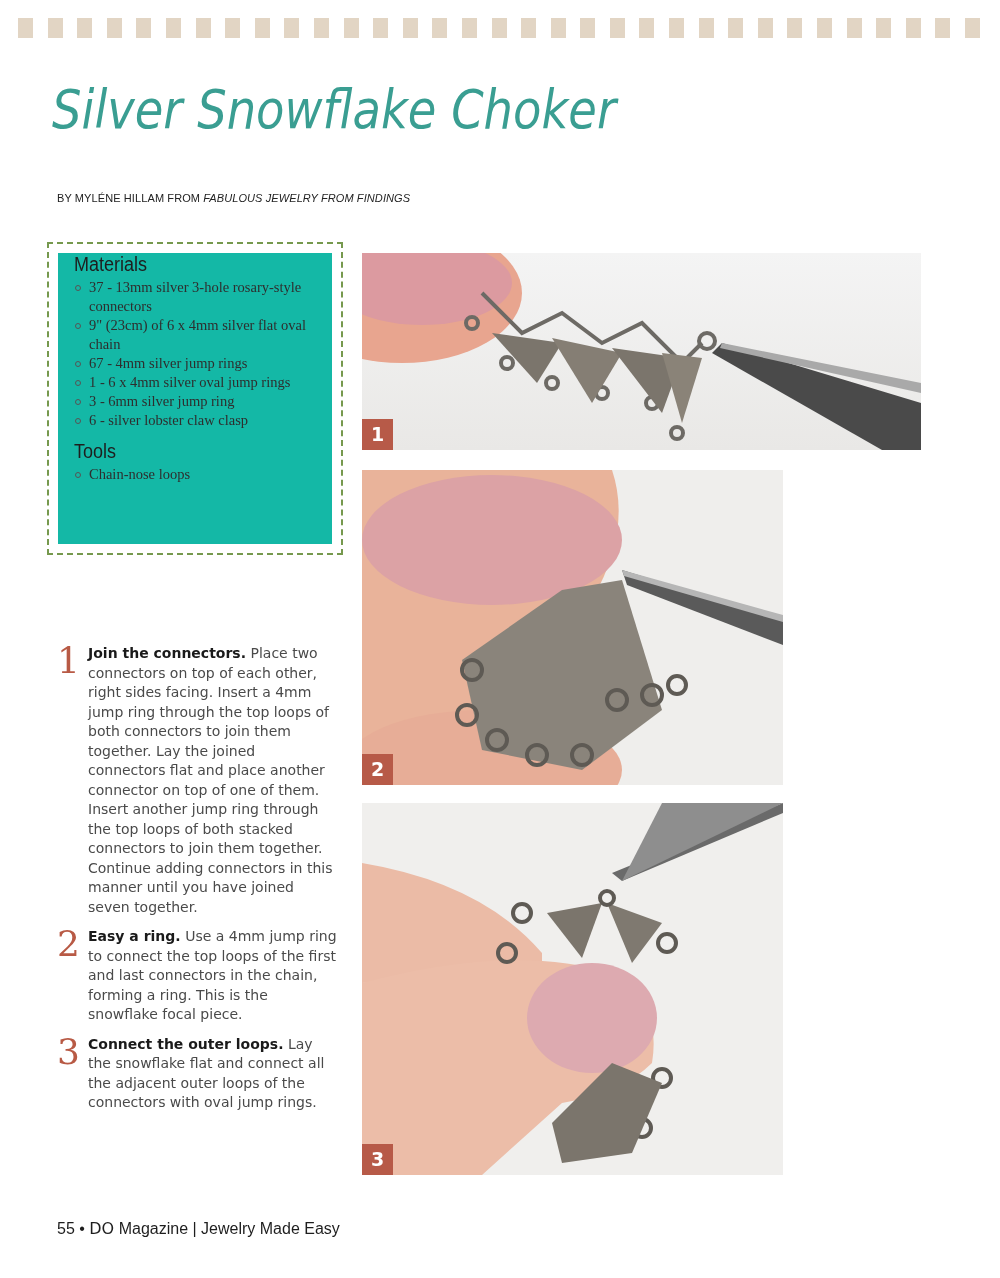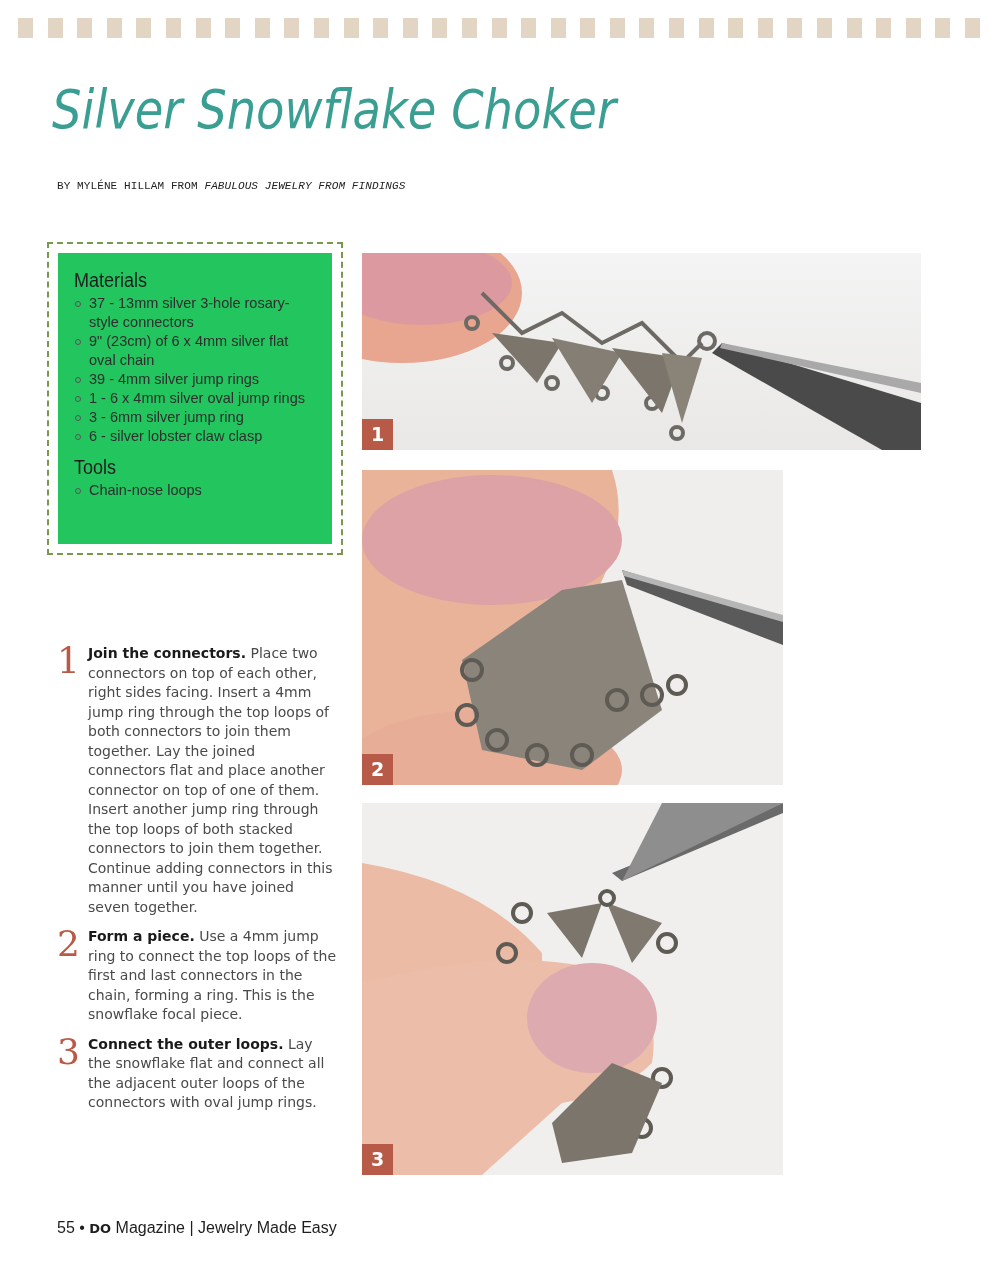--- a/index.html
+++ b/index.html
@@ -1,39 +1,39 @@
 <!DOCTYPE html>
 <html><head>
 <meta charset="utf-8">
 <style>
   html,body{margin:0;padding:0;background:#ffffff;}
   body{width:1000px;height:1278px;position:relative;overflow:hidden;font-family:"DejaVu Sans",sans-serif;color:#3a3a3a;}
   .topbar{position:absolute;left:18px;top:18px;width:962px;height:20px;display:flex;justify-content:space-between;}
   .topbar span{display:block;width:15px;height:20px;background:#e2d5c4;}
   .title{position:absolute;left:52px;top:78px;font-family:"DejaVu Sans",sans-serif;font-weight:normal;font-size:54px;color:#3a9e92;letter-spacing:0px;transform:scaleX(0.86);transform-origin:left center;font-style:italic;margin:0;line-height:1.2;}
-  .byline{position:absolute;left:57px;top:180px;font-family:Liberation Mono, monospace;font-size:11px;color:#222;letter-spacing:0.1px;}
+  .byline{position:absolute;left:57px;top:192px;font-family:Liberation Sans, sans-serif;font-size:11px;color:#222;letter-spacing:0.1px;}
   .byline i{font-style:italic;}
   .box{position:absolute;left:47px;top:242px;width:292px;height:309px;border:2.5px dashed #76994e;}
-  .box-inner{position:absolute;left:9px;top:9px;right:9px;bottom:9px;background:#22c55e;padding:16px 14px 0 16px;box-sizing:border-box;}
+  .box-inner{position:absolute;left:9px;top:9px;right:9px;bottom:9px;background:#14b8a6;padding:0 14px 0 16px;box-sizing:border-box;}
   .box h3{margin:0;font-family:"Liberation Sans",sans-serif;font-weight:normal;font-size:20px;color:#1e1e1e;transform:scaleX(0.9);transform-origin:left;}
   .box h3.tools{margin-top:10px;}
   .box ul{list-style:none;margin:2px 0 0 0;padding:0;}
-  .box li{position:relative;padding-left:15px;font-family:Liberation Sans, sans-serif;font-size:14.5px;line-height:19px;color:#2e2e2e;}
+  .box li{position:relative;padding-left:15px;font-family:Liberation Serif, serif;font-size:14.5px;line-height:19px;color:#2e2e2e;}
   .box li::before{content:"";position:absolute;left:1px;top:7px;width:4px;height:4px;border:1px solid #555;border-radius:50%;}
   .steps{position:absolute;left:57px;top:644px;width:280px;}
   .step{position:relative;padding-left:31px;margin-bottom:10px;font-family:"DejaVu Sans",sans-serif;font-size:14px;line-height:19.5px;color:#4a4a4a;}
   .step .num{position:absolute;left:0;top:-3px;font-family:"DejaVu Serif",serif;font-size:36px;line-height:40px;color:#b85a45;font-weight:normal;}
   .step b{color:#1a1a1a;font-weight:bold;margin-top:16px;}
   .photo{position:absolute;overflow:hidden;}
   .photo .badge{position:absolute;left:0;bottom:0;width:31px;height:31px;background:#b75a48;color:#fff;font-family:"DejaVu Sans",sans-serif;font-weight:bold;font-size:19px;line-height:31px;text-align:center;}
   .p1{left:362px;top:253px;width:559px;height:197px;background:linear-gradient(180deg,#f4f4f4 0%,#e9e8e6 100%);}
   .p2{left:362px;top:470px;width:421px;height:315px;background:#efeeec;}
   .p3{left:362px;top:803px;width:421px;height:372px;background:#f0efed;}
   .footer{position:absolute;left:57px;top:1219px;font-family:"Liberation Sans",sans-serif;font-size:16px;color:#1e1e1e;}
-  .footer b{font-weight:bold;font-family:"DejaVu Sans",sans-serif;font-size:13px;}
+  .footer b{font-weight:normal;font-family:"DejaVu Sans",sans-serif;font-size:16px;}
 </style>
 </head>
 <body>
 
 <div class="topbar" id="topbar">
     <span></span>
     <span></span>
     <span></span>
     <span></span>
     <span></span>
@@ -72,40 +72,40 @@
 <div class="byline">
   <span>BY MYLÉNE HILLAM FROM </span><i>FABULOUS JEWELRY FROM FINDINGS</i>
 </div>
 
 <div class="box">
   <div class="box-inner">
     <h3>Materials</h3>
     <ul>
       <li>37 - 13mm silver 3-hole rosary-style connectors</li>
       <li>9" (23cm) of 6 x 4mm silver flat oval chain</li>
-      <li>39 - 4mm silver jump rings</li>
+      <li>67 - 4mm silver jump rings</li>
       <li>1 - 6 x 4mm silver oval jump rings</li>
       <li>3 - 6mm silver jump ring</li>
       <li>6 - silver lobster claw clasp</li>
     </ul>
     <h3 class="tools">Tools</h3>
     <ul>
       <li>Chain-nose loops</li>
     </ul>
   </div>
 </div>
 
 <div class="steps">
   <div class="step">
     <span class="num">1</span>
     <b>Join the connectors.</b><span> Place two connectors on top of each other, right sides facing. Insert a 4mm jump ring through the top loops of both connectors to join them together. Lay the joined connectors flat and place another connector on top of one of them. Insert another jump ring through the top loops of both stacked connectors to join them together. Continue adding connectors in this manner until you have joined seven together.</span>
   </div>
   <div class="step">
     <span class="num">2</span>
-    <b>Form a piece.</b><span> Use a 4mm jump ring to connect the top loops of the first and last connectors in the chain, forming a ring. This is the snowflake focal piece.</span>
+    <b>Easy a ring.</b><span> Use a 4mm jump ring to connect the top loops of the first and last connectors in the chain, forming a ring. This is the snowflake focal piece.</span>
   </div>
   <div class="step">
     <span class="num">3</span>
     <b>Connect the outer loops.</b><span> Lay the snowflake flat and connect all the adjacent outer loops of the connectors with oval jump rings.</span>
   </div>
 </div>
 
 <div class="photo p1" title="Fingers holding a chain of silver connectors joined by jump rings, with chain-nose pliers on the right">
   <svg width="559" height="197" viewBox="0 0 559 197">
     <ellipse cx="40" cy="40" rx="120" ry="70" fill="#e8a58f"></ellipse>

